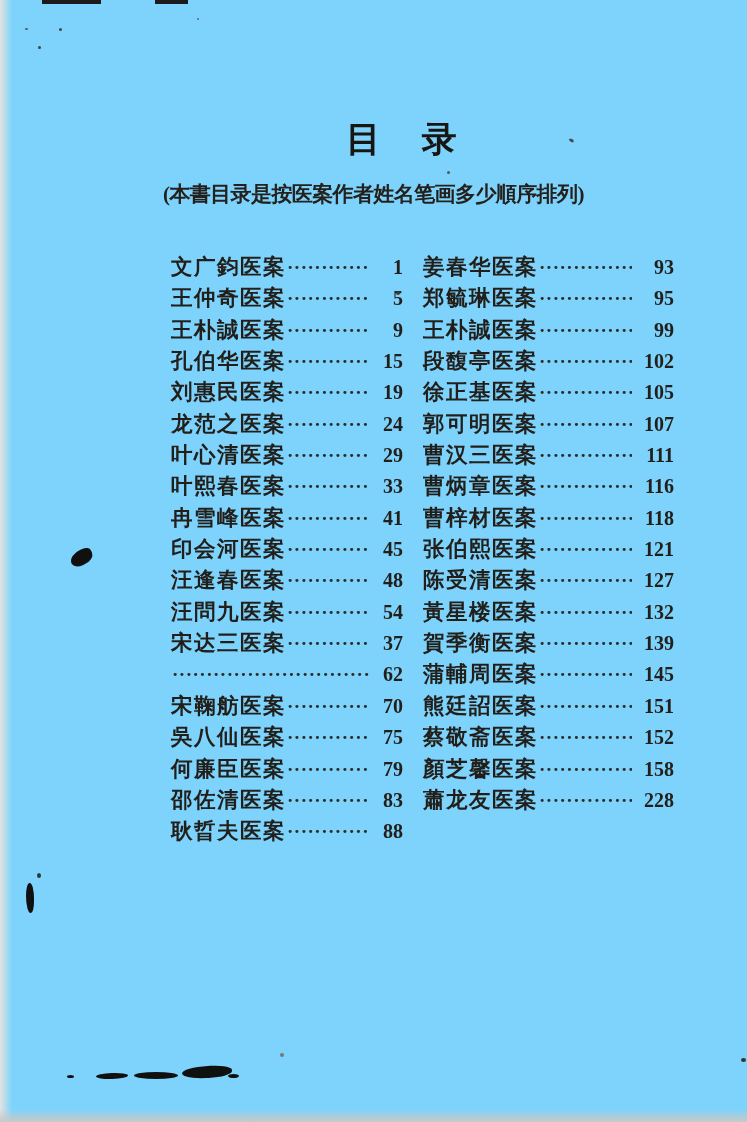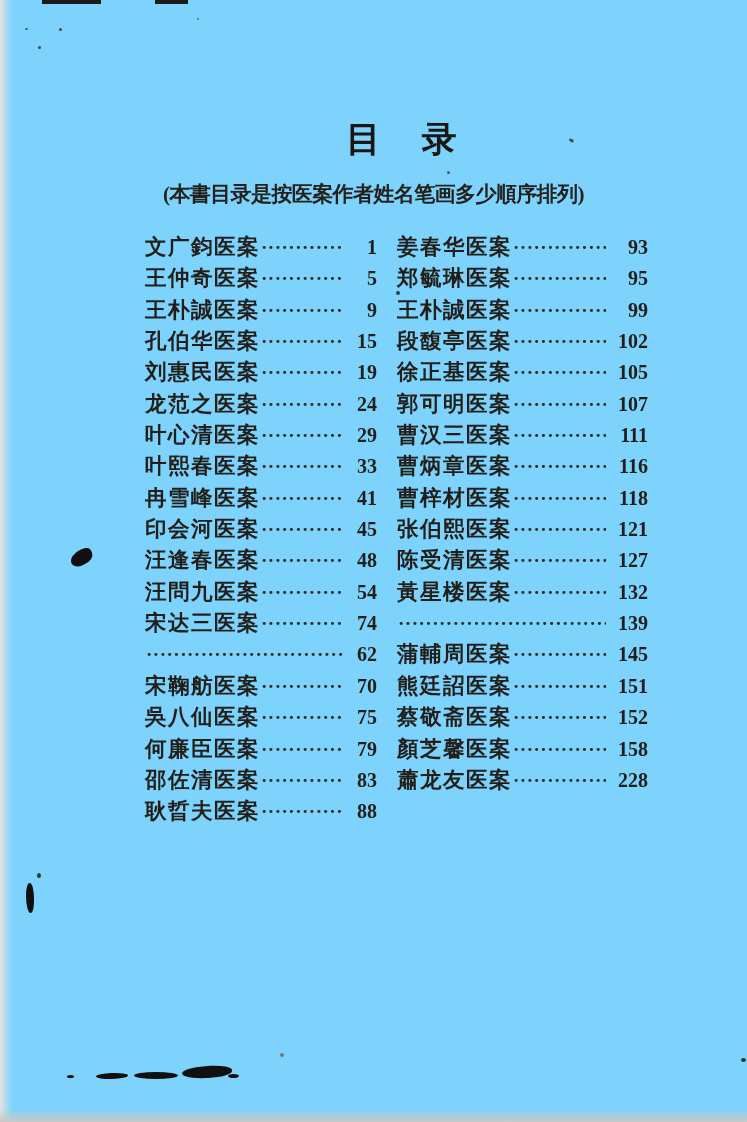--- a/index.html
+++ b/index.html
@@ -29,21 +29,21 @@
     color:#181613;white-space:nowrap;
   }
   
   .subtitle{
     position:absolute;left:163px;top:180px;
     font-size:21px;letter-spacing:-0.6px;font-weight:600;
     color:#24211c;white-space:nowrap;
   }
 
   
-  .toc-col{position:absolute;top:232px;}
+  .toc-col{position:absolute;top:252px;margin-left:26px;}
   .toc-col.left{left:145px;width:232px;}
   .toc-col.right{left:397px;width:251px;}
   .toc-row{display:flex;align-items:baseline;height:31.35px;line-height:31.35px;}
   .entry-name{font-size:21.5px;font-weight:600;letter-spacing:1.5px;white-space:nowrap;color:#221f1a;}
   .dots{flex:1;overflow:hidden;white-space:nowrap;font-size:19px;letter-spacing:0.5px;
     margin:0 1px;color:#2c2a25;font-weight:600;}
   .entry-page{text-align:right;font-size:20px;font-weight:600;color:#221f1a;}
   .toc-col.left .entry-page{width:33px;}
   .toc-col.right .entry-page{width:41px;}
 
@@ -129,21 +129,21 @@
         <span class="entry-page">48</span>
       </div>
       <div class="toc-row">
         <span class="entry-name">汪問九医案</span>
         <span class="dots">········································</span>
         <span class="entry-page">54</span>
       </div>
       <div class="toc-row">
         <span class="entry-name">宋达三医案</span>
         <span class="dots">········································</span>
-        <span class="entry-page">74</span>
+        <span class="entry-page">37</span>
       </div>
       <div class="toc-row">
         <span class="dots">········································</span>
         <span class="entry-page">62</span>
       </div>
       <div class="toc-row">
         <span class="entry-name">宋鞠舫医案</span>
         <span class="dots">········································</span>
         <span class="entry-page">70</span>
       </div>
@@ -223,20 +223,21 @@
         <span class="entry-name">陈受清医案</span>
         <span class="dots">········································</span>
         <span class="entry-page">127</span>
       </div>
       <div class="toc-row">
         <span class="entry-name">黃星楼医案</span>
         <span class="dots">········································</span>
         <span class="entry-page">132</span>
       </div>
       <div class="toc-row">
+        <span class="entry-name">賀季衡医案</span>
         <span class="dots">········································</span>
         <span class="entry-page">139</span>
       </div>
       <div class="toc-row">
         <span class="entry-name">蒲輔周医案</span>
         <span class="dots">········································</span>
         <span class="entry-page">145</span>
       </div>
       <div class="toc-row">
         <span class="entry-name">熊廷詔医案</span>

